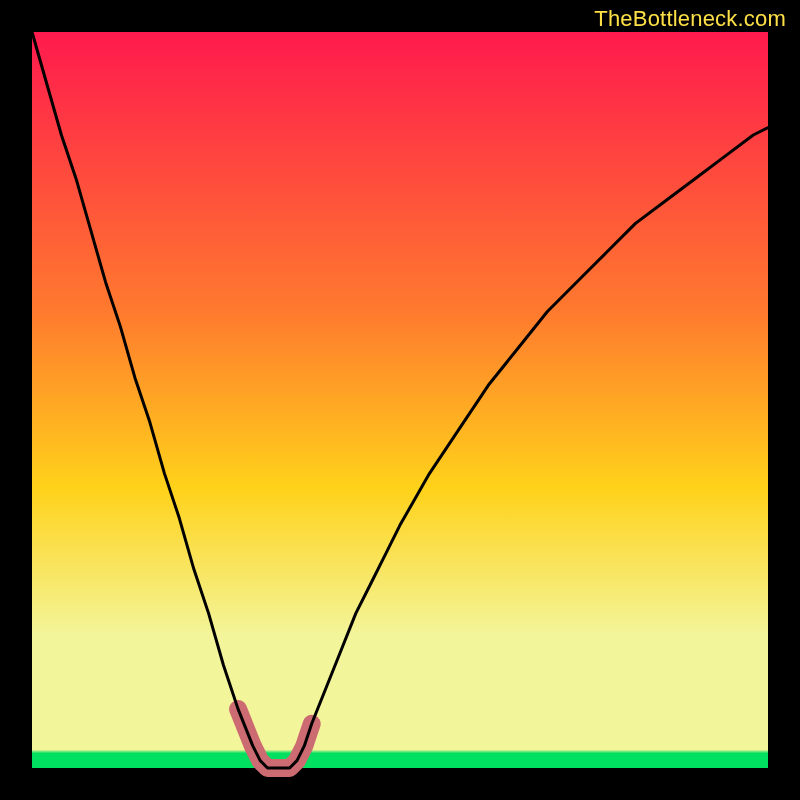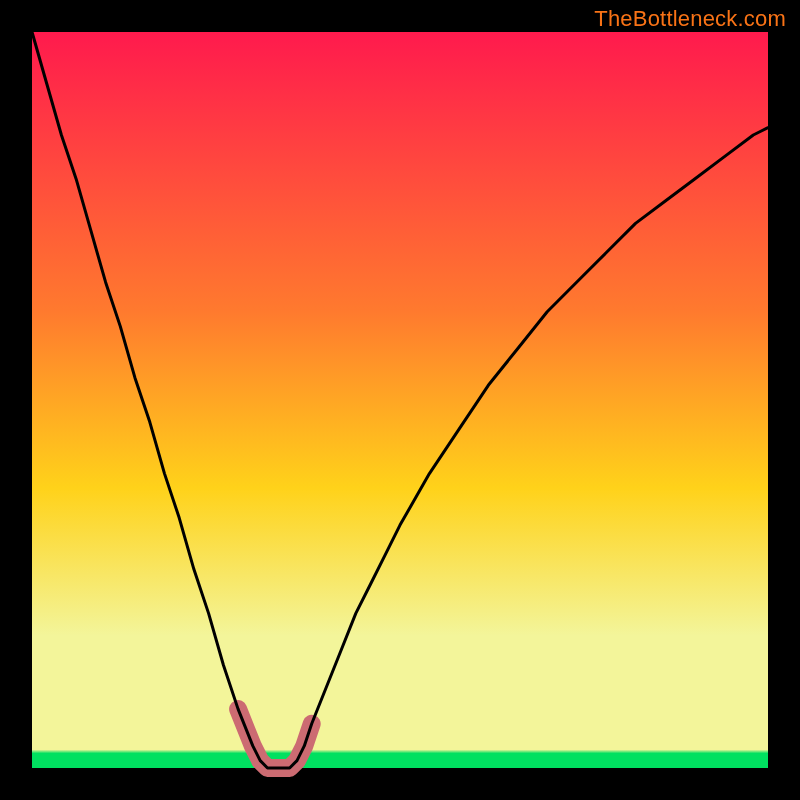--- a/index.html
+++ b/index.html
@@ -18,21 +18,21 @@
     height: 800px;
     background: #000;
   }
   .watermark {
     position: absolute;
     top: 6px;
     right: 14px;
     font-family: Arial, Helvetica, sans-serif;
     font-size: 22px;
     font-weight: 500;
-    color: #f97316;
+    color: #fde047;
     letter-spacing: 0.2px;
   }
   svg {
     position: absolute;
     left: 0;
     top: 0;
   }
 </style>
 </head>
 <body>

